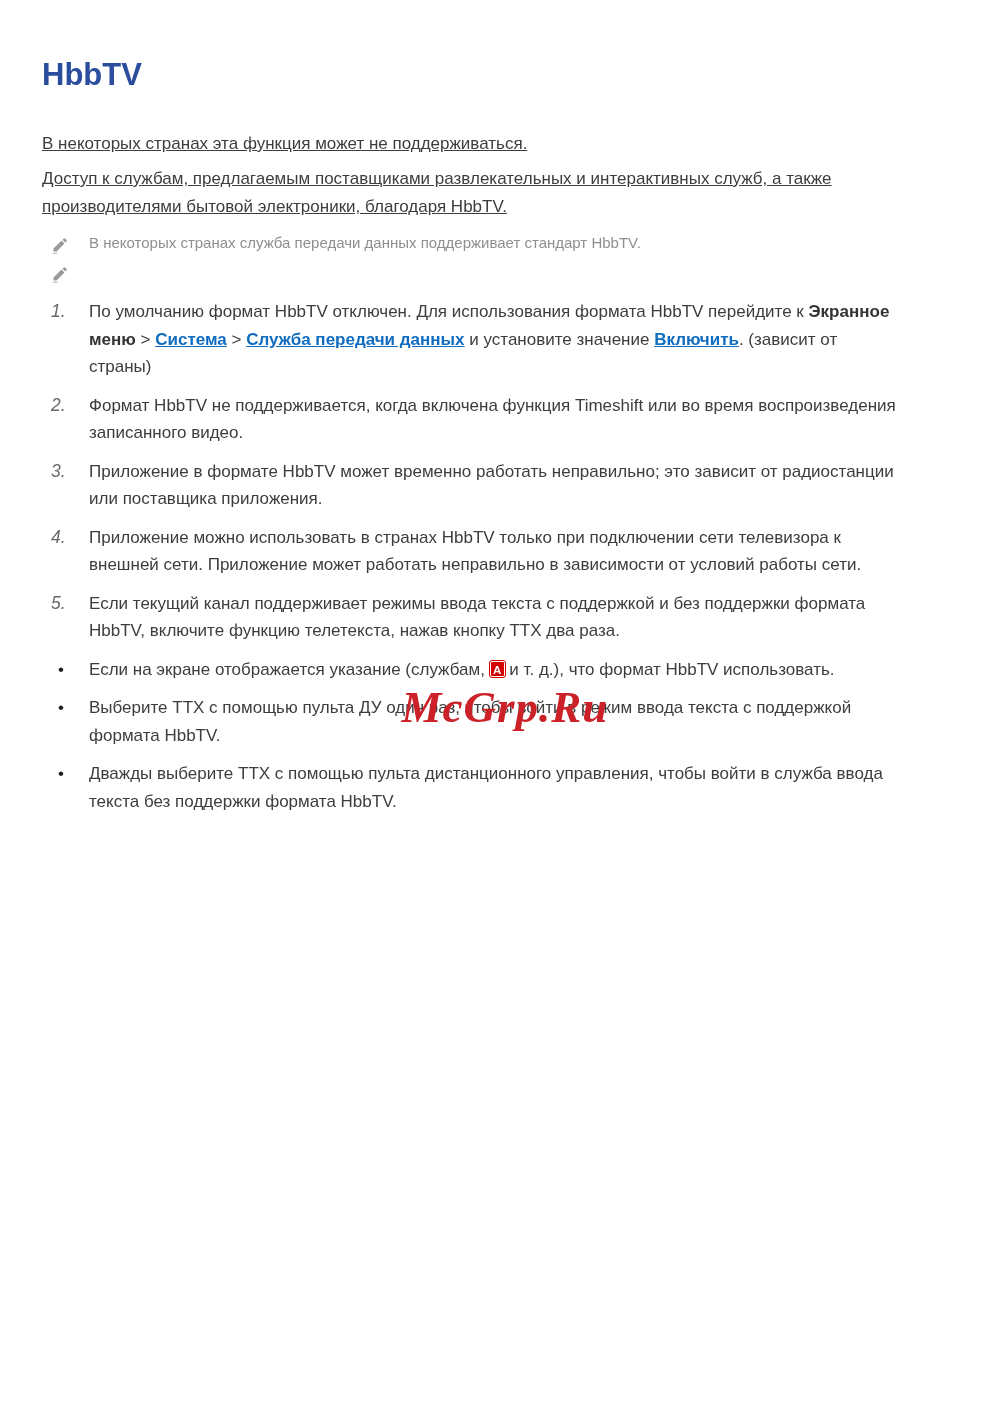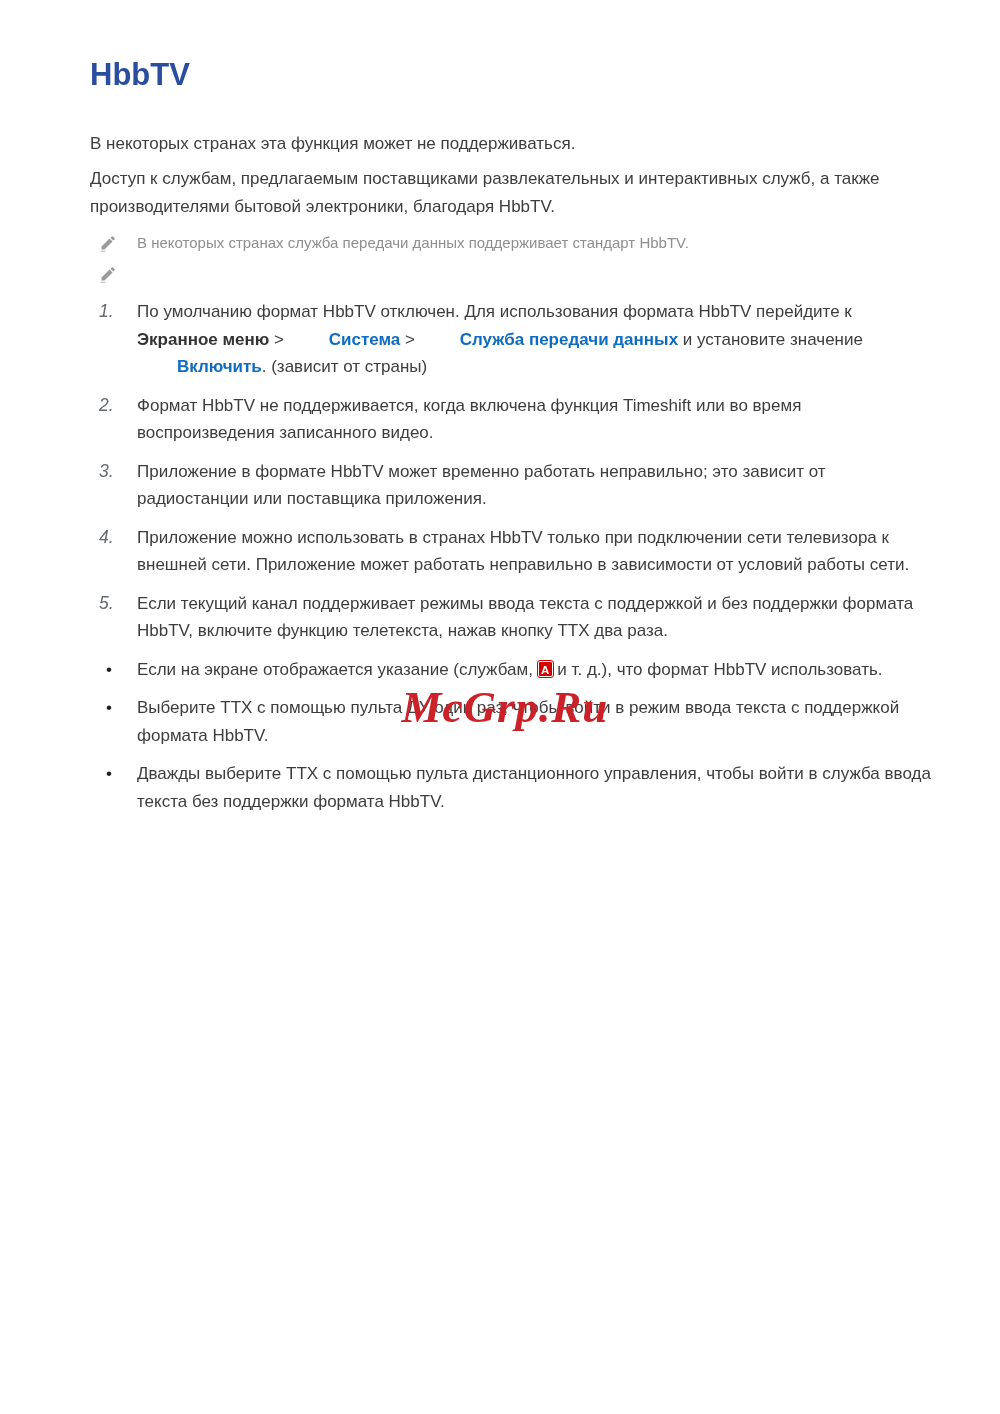--- a/index.html
+++ b/index.html
@@ -11,39 +11,39 @@
     --badge-red:#d40000;
   }
   *{box-sizing:border-box;}
   html,body{margin:0;padding:0;}
   body{
     width:1000px;height:1414px;background:#ffffff;
     font-family:"Liberation Sans","DejaVu Sans",sans-serif;
     color:var(--body-text);
   }
   .page{position:relative;width:1000px;height:1414px;overflow:hidden;background:#fff;}
-  .content{padding:58px 68px 0 90px;}
+  .content{padding:58px 68px 0 42px;}
   h1.page-title{
     font-size:31px;font-weight:bold;color:var(--title-blue);
     margin:0 0 38px 0;line-height:1.1;
   }
-  p.body-par{font-size:17px;line-height:28px;margin:0 0 7px 0;color:var(--body-text);}
+  p.body-par{font-size:17px;line-height:28px;margin:0 0 7px 0;color:var(--body-text);text-decoration:underline;}
   .notes{margin:10px 0 14px 0;}
-  .note-row{display:flex;align-items:center;margin-bottom:9px;}
+  .note-row{display:flex;align-items:flex-end;margin-bottom:9px;}
   .note-icon{width:47px;flex:none;padding-left:8px;padding-top:1px;}
   .note-icon svg{display:block;}
   .note-text{font-size:15px;line-height:24px;color:var(--note-gray);}
   .list{margin:0;}
   .list-item{display:flex;margin-bottom:11px;font-size:17px;line-height:27.5px;color:var(--body-text);}
   .marker{width:47px;flex:none;padding-left:9px;}
   .marker.num{font-style:italic;color:#666a6e;font-size:17.5px;}
   .marker.bullet{padding-left:16px;color:#1e1e1e;}
   .item-body{flex:1;max-width:815px;}
   .seg-bold{font-weight:bold;color:#333;}
-  .seg-link{color:var(--link-blue);font-weight:bold;cursor:pointer;margin-left:40px;}
+  .seg-link{color:var(--link-blue);font-weight:bold;text-decoration:underline;cursor:pointer;}
   .badge-a{
     display:inline-block;min-width:15px;height:16px;line-height:16px;
     background:var(--badge-red);color:#fff;font-size:11.5px;font-weight:bold;
     text-align:center;border-radius:2px;padding:0 2px;vertical-align:1px;
     border:1px solid #fff;outline:1px solid var(--badge-red);
   }
   .watermark{
     position:absolute;top:681px;left:505px;transform:translateX(-50%);
     font-size:45px;font-style:italic;font-weight:600;color:var(--wm-red);
     letter-spacing:1px;z-index:5;white-space:nowrap;font-family:Liberation Serif, serif;

